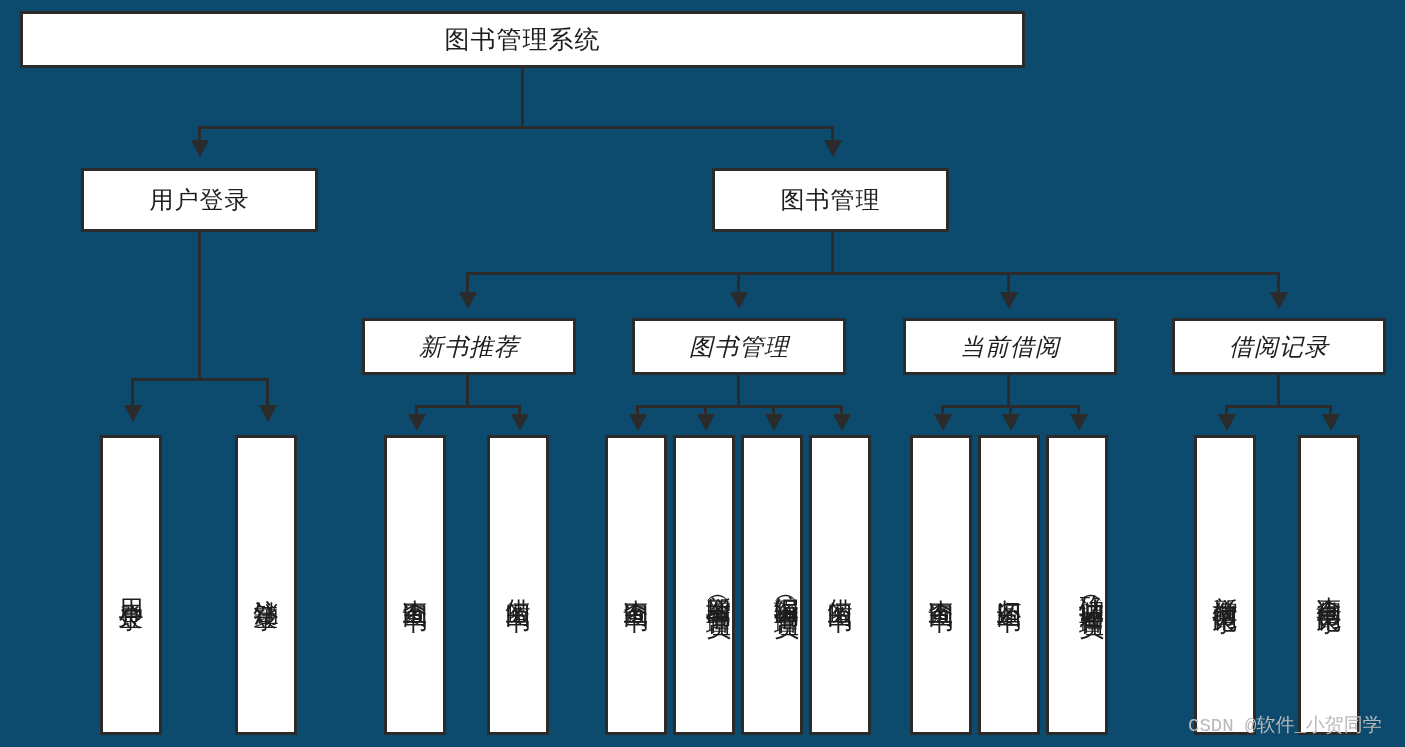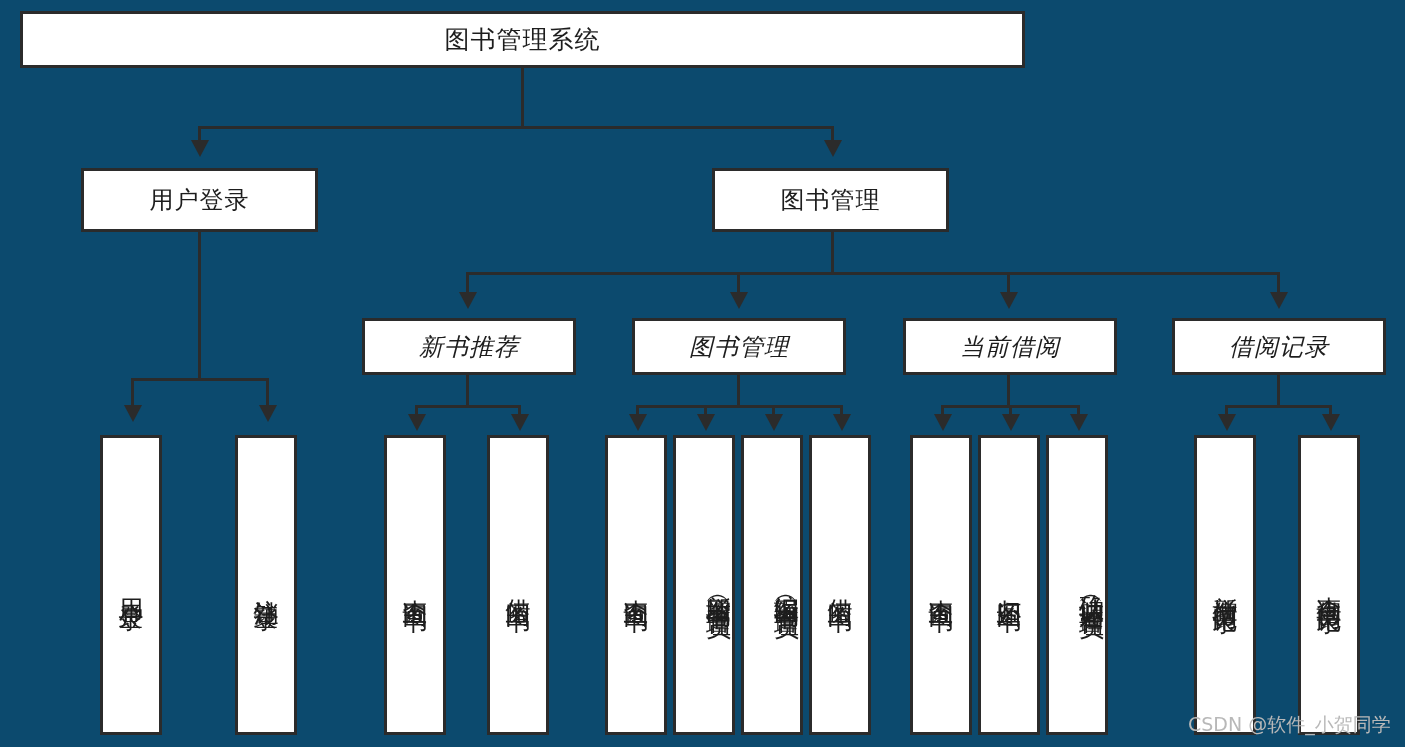--- a/index.html
+++ b/index.html
@@ -80,20 +80,21 @@
   
   #watermark {
     position: absolute;
     left: 1188px;
     top: 712px;
     font-size: 19px;
     color: #b8b8b8;
     white-space: nowrap;
     z-index: 9;
     letter-spacing: 0px;
+    font-family: Liberation Mono, monospace;
   }
 </style>
 </head>
 <body>
 
 <div id="canvas">
 
   <div class="node root" style="left:20px; top:11px; width:1005px; height:57px;">
     <span>图书管理系统</span>
   </div>

